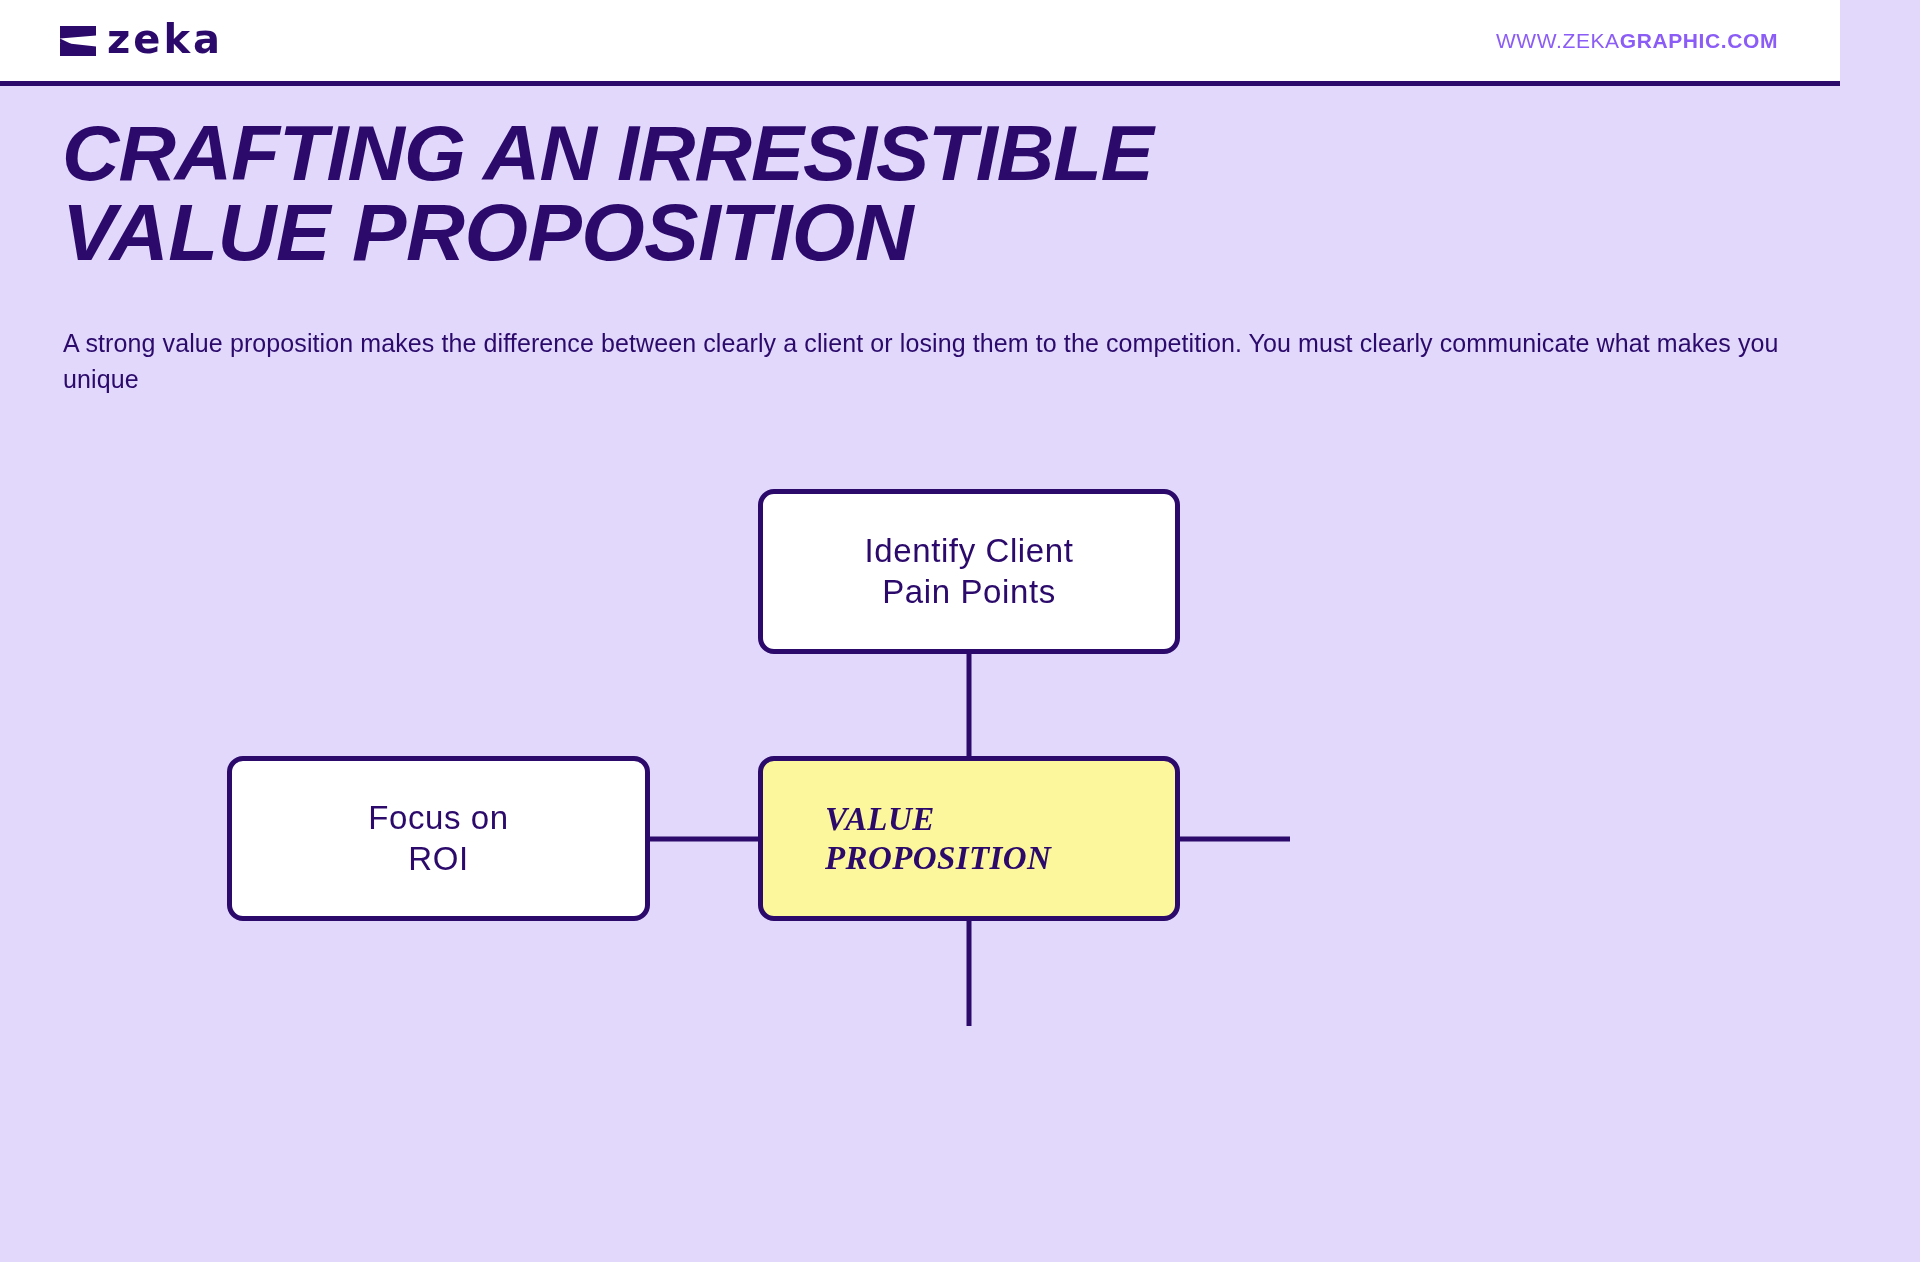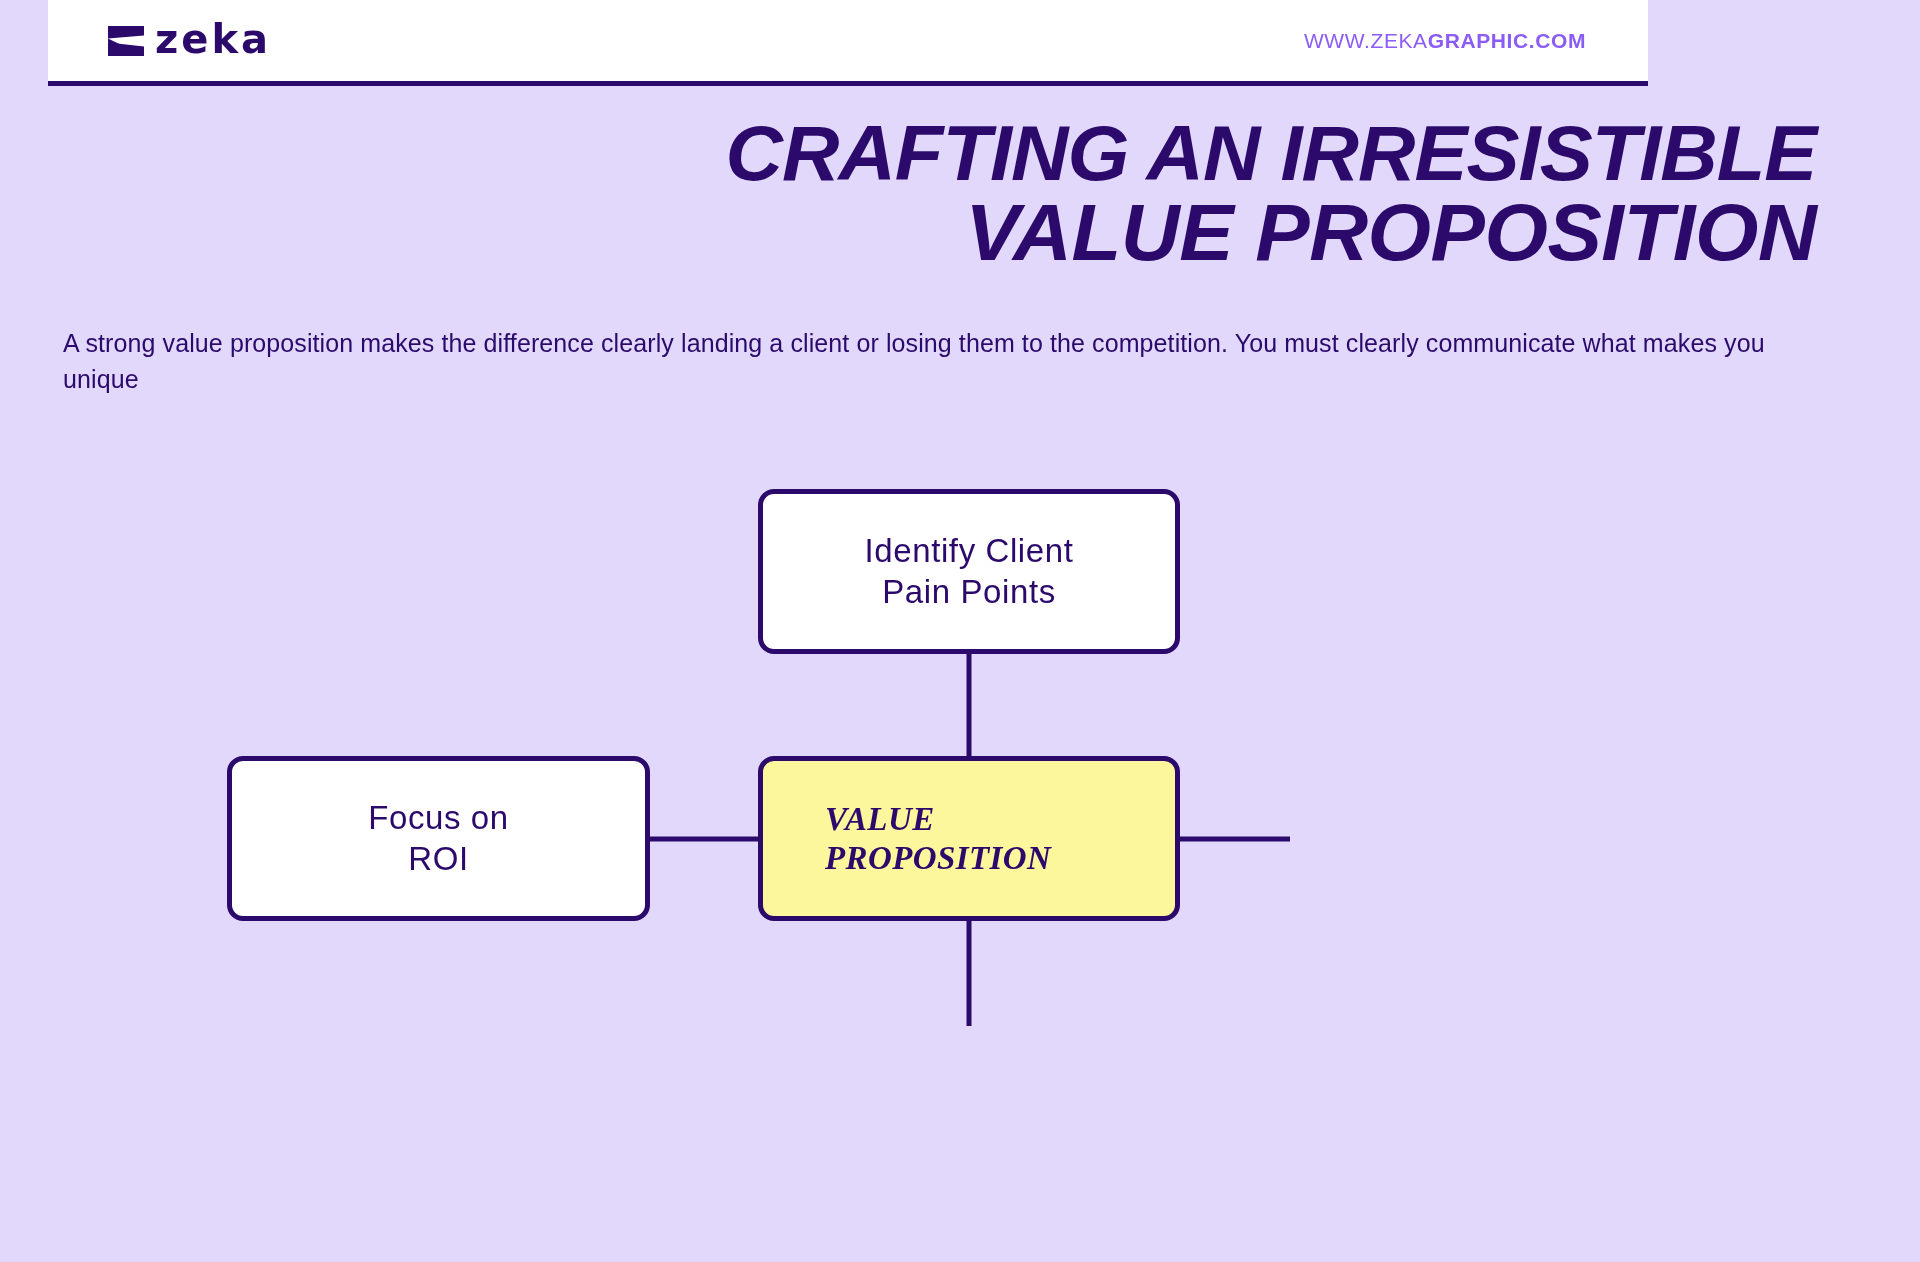--- a/index.html
+++ b/index.html
@@ -14,29 +14,28 @@
   body {
     font-family: "Liberation Sans", sans-serif;
     background: #E1D8FB;
     position: relative;
   }
 
   
   #header-bar {
     position: absolute;
     top: 0; left: 0;
-    width: 1600px;
+    width: 1840px;
     height: 86px;
     background: #FFFFFF;
     border-bottom: 5px solid #2B0A6B;
     display: flex;
     align-items: center;
     justify-content: space-between;
     padding: 0 62px 0 60px;
-    margin-left: 48px;
   }
 
   #brand-logo {
     display: flex;
     align-items: center;
     gap: 11px;
   }
 
   #logo-mark {
     width: 36px;
@@ -64,21 +63,20 @@
   }
   #site-url .url-light { font-weight: 400; }
   #site-url .url-bold  { font-weight: 700; }
 
   
   #title-block {
     position: absolute;
     top: 118px;
     left: 62px;
     width: 1720px;
-    text-align: right;
   }
 
   .headline {
     font-family: "Liberation Sans", sans-serif;
     color: #2B0A6B;
     font-style: italic;
     text-transform: uppercase;
     line-height: 0.92;
     white-space: nowrap;
   }
@@ -207,21 +205,21 @@
 
   <div id="site-url"><span class="url-light">WWW.ZEKA</span><span class="url-bold">GRAPHIC.COM</span></div>
 
 </div>
 
 <div id="title-block">
   <div class="headline" id="headline-line-1">Crafting an Irresistible</div>
   <div class="headline" id="headline-line-2">Value Proposition</div>
 </div>
 
-<div id="subtitle">A strong value proposition makes the difference clearly landing a client or losing them to the competition. You must clearly communicate what makes you unique</div>
+<div id="subtitle">A strong value proposition makes the difference between clearly a client or losing them to the competition. You must clearly communicate what makes you unique</div>
 
 <div id="diagram">
 
   <svg id="connector-layer" viewBox="0 0 1920 1262">
     <line x1="961" y1="616" x2="961" y2="724" stroke="#2B0A6B" stroke-width="5"></line>
     <line x1="961" y1="881" x2="961" y2="990" stroke="#2B0A6B" stroke-width="5"></line>
     <line x1="640" y1="803" x2="754" y2="803" stroke="#2B0A6B" stroke-width="5"></line>
     <line x1="1168" y1="803" x2="1282" y2="803" stroke="#2B0A6B" stroke-width="5"></line>
   </svg>
 

